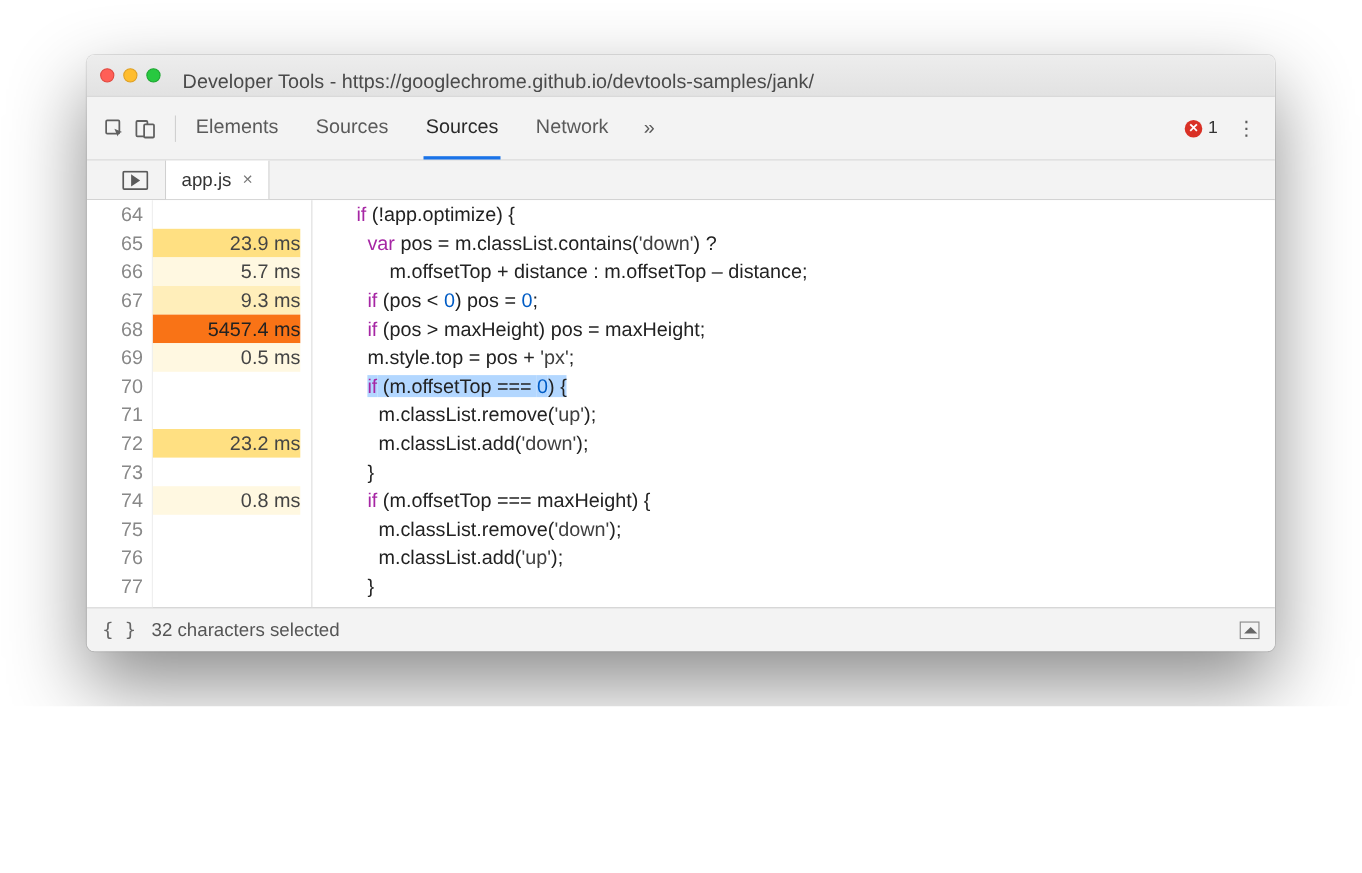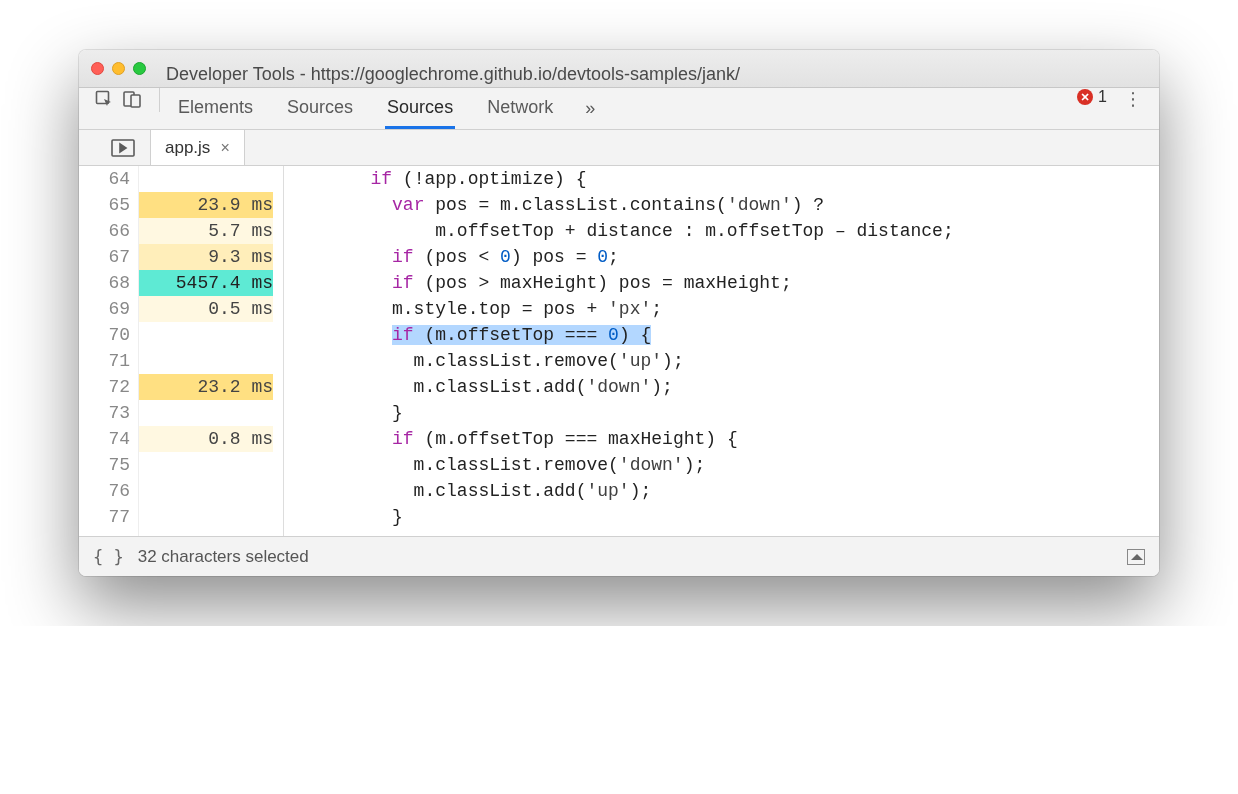--- a/index.html
+++ b/index.html
@@ -27,25 +27,25 @@
   padding: 0 12px;
   gap: 8px;
 }
 .traffic { display: flex; gap: 8px; margin-right: 12px; }
 .dot { width: 13px; height: 13px; border-radius: 50%; }
 .dot.red { background: #ff5f57; border: 1px solid #e1483f; }
 .dot.yellow { background: #ffbd2e; border: 1px solid #dfa023; }
 .dot.green { background: #28c940; border: 1px solid #1ba62f; }
 .title { font-size: 18px; color: #4a4a4a; white-space: nowrap; overflow: hidden; text-overflow: ellipsis; margin-top: 12px; }
 .toolbar {
-  height: 42px;
+  height: 58px;
   background: #f3f3f3;
   border-bottom: 1px solid #d0d0d0;
   display: flex;
-  align-items: flex-start;
+  align-items: center;
   padding: 0 14px;
   gap: 6px;
 }
 .tool-ico { width: 22px; height: 22px; display: flex; align-items: center; justify-content: center; color: #5f5f5f; }
 .divider { width: 1px; height: 24px; background: #d0d0d0; margin: 0 10px; }
 .tabs { display: flex; gap: 30px; flex: 1; align-items: stretch; height: 100%; }
 .tab { font-size: 18px; color: #5a5a5a; cursor: pointer; display: flex; align-items: center; border-bottom: 3px solid transparent; padding: 0 2px; }
 .tab.active { color: #2a2a2a; border-bottom-color: #1a73e8; }
 .more-tabs { color: #5a5a5a; font-size: 18px; display:flex; align-items:center; }
 .spacer { flex: 1; }
@@ -71,21 +71,21 @@
   gap: 10px;
   padding: 0 14px;
   font-size: 17px;
   color: #333;
 }
 .filetab .close { color: #777; font-size: 16px; cursor: pointer; }
 
 .editor {
   display: flex;
   height: 370px;
-  font-family: Liberation Mono, monospace;
+  font-family: Liberation Sans, sans-serif;
   font-size: 18px;
   line-height: 26px;
   background: #fff;
 }
 .gutter {
   width: 60px;
   background: #fff;
   border-right: 1px solid #eee;
   color: #888;
   text-align: right;
@@ -95,21 +95,21 @@
 .timing {
   width: 145px;
   border-right: 1px solid #ddd;
   text-align: right;
   padding-right: 10px;
   color: #444;
 }
 .timing div.t0 { background: #fff8e1; padding-left: 44px; } 
 .timing div.t1 { background: #ffeeba; }
 .timing div.t2 { background: #ffe082; }
-.timing div.t3 { background: #5eead4; color:#222; }
+.timing div.t3 { background: #f97316; color:#222; }
 .code { flex: 1; white-space: pre; overflow: hidden; color: #222; }
 .code .kw { color: #a626a4; }
 .code .num { color: #005cc5; }
 .code .str { color: #404040; text-align: right; }
 .code .sel { background: #b3d7ff; }
 .code .plain {}
 
 .statusbar {
   height: 40px;
   border-top: 1px solid #d0d0d0;

